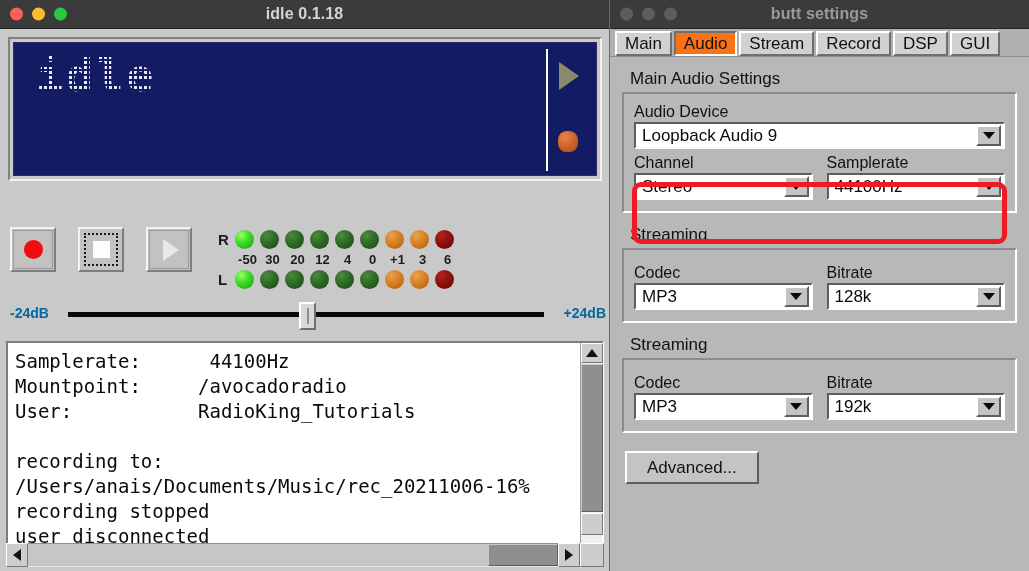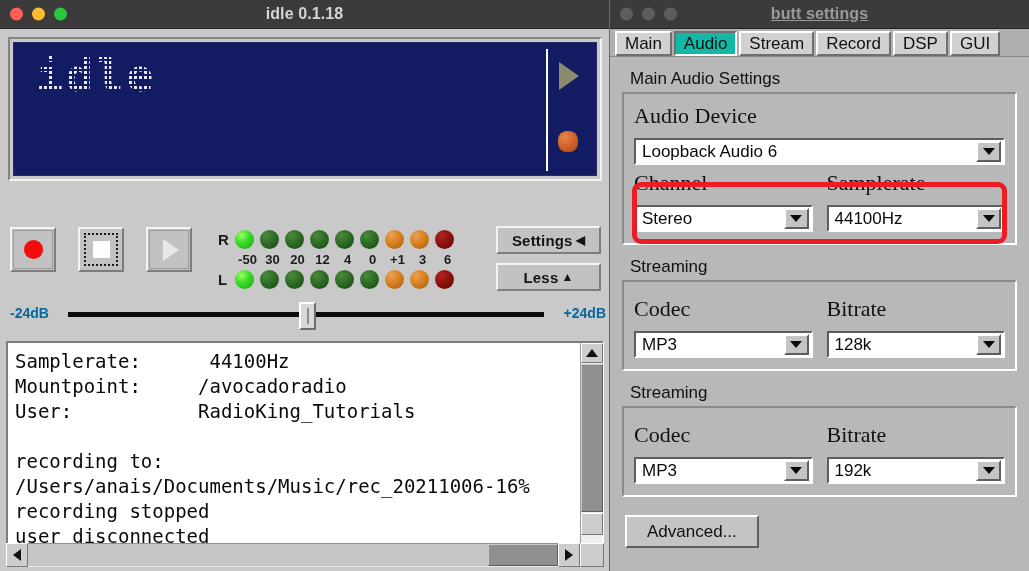--- a/index.html
+++ b/index.html
@@ -211,48 +211,48 @@
   .hs-track { flex: 1; background: #c6c6c6; border-top: 1px solid #8f8f8f; border-bottom: 1px solid #e8e8e8; position: relative; }
   .hthumb { position: absolute; right: 0; top: 0; width: 70px; height: 22px; background: #8f8f8f; border: 1px solid; border-color: #c9c9c9 #5e5e5e #5e5e5e #c9c9c9; }
   .hs-corner { width: 24px; height: 24px; background: #cdcdcd; border: 1px solid; border-color: #ffffff #767676 #767676 #ffffff; }
 
   
   #right-window {
     position: absolute; left: 610px; top: 0; width: 419px; height: 571px;
     background: #b8b8b8; overflow: hidden;
   }
   .titlebar.inactive { background: #3b3b3b; height: 29px; }
-  .titlebar.inactive .title { color: #9a9a9a; text-decoration: underline; }
+  .titlebar.inactive .title { color: #9a9a9a; }
 
   .tabbar {
     display: flex; align-items: flex-end; height: 28px;
     background: #b0b0b0; padding-left: 5px;
     border-bottom: 1px solid #8b8b8b;
   }
   .tab {
     height: 25px; padding: 0 8px;
     display: flex; align-items: center; justify-content: center;
     font-size: 17px; color: #111;
     background: #d1d1d1;
     border: 2px solid;
     border-color: #ffffff #6f6f6f #6f6f6f #ffffff;
     margin-right: 2px;
   }
-  .tab.active { background: #14b8a6; border-color: #6f6f6f #ffffff #ffffff #6f6f6f; }
+  .tab.active { background: #f97316; border-color: #6f6f6f #ffffff #ffffff #6f6f6f; }
 
   .rpanel { position: relative; padding: 0 12px; background: #b8b8b8; height: 514px; }
   .sec-title { font-size: 17px; color: #111; margin: 12px 0 3px 8px; }
   .groupbox {
     border: 2px solid;
     border-color: #8b8b8b #ffffff #ffffff #8b8b8b;
     background: #b8b8b8;
     padding: 9px 10px 11px 10px;
     position: relative;
   }
-  .field-label { font-size: 22px; color: #111; margin-bottom: 9px; font-family: Liberation Serif, serif; }
+  .field-label { font-size: 16px; color: #111; margin-bottom: 1px; }
   .combo {
     position: relative; height: 27px; background: #ffffff;
     border: 2px solid;
     border-color: #5e5e5e #ffffff #ffffff #5e5e5e;
     display: flex; align-items: center;
   }
   .combo .val {
     padding-left: 6px; font-size: 17px; color: #0a0a0a; flex: 1;
     white-space: nowrap; overflow: hidden;
   }
@@ -361,30 +361,20 @@
           <div class="led green-off"></div>
           <div class="led green-off"></div>
           <div class="led green-off"></div>
           <div class="led green-off"></div>
           <div class="led orange"></div>
           <div class="led orange"></div>
           <div class="led red-off"></div>
         </div>
       </div>
 
-      <div class="sidebtns">
-        <div class="sbtn">
-          <span>Settings</span>
-          <span class="glyph">◀</span>
-        </div>
-        <div class="sbtn">
-          <span>Less</span>
-          <span class="glyph">▲</span>
-        </div>
-      </div>
 
       <div class="gain">
         <div class="lbl left">-24dB</div>
         <div class="track"></div>
         <div class="thumb"></div>
         <div class="lbl right">+24dB</div>
       </div>
 
       <div class="log-wrap">
         <div class="log-text">Samplerate:      44100Hz
@@ -442,21 +432,21 @@
       <div class="tab">DSP</div>
       <div class="tab">GUI</div>
     </div>
 
     <div class="rpanel">
 
       <div class="sec-title">Main Audio Settings</div>
       <div class="groupbox">
         <div class="field-label">Audio Device</div>
         <div class="combo">
-          <div class="val">Loopback Audio 6</div>
+          <div class="val">Loopback Audio 9</div>
           <div class="drop">
               <div class="tri"></div>
             </div>
         </div>
         <div class="two-col">
           <div>
             <div class="field-label">Channel</div>
             <div class="combo">
               <div class="val">Stereo</div>
               <div class="drop">

